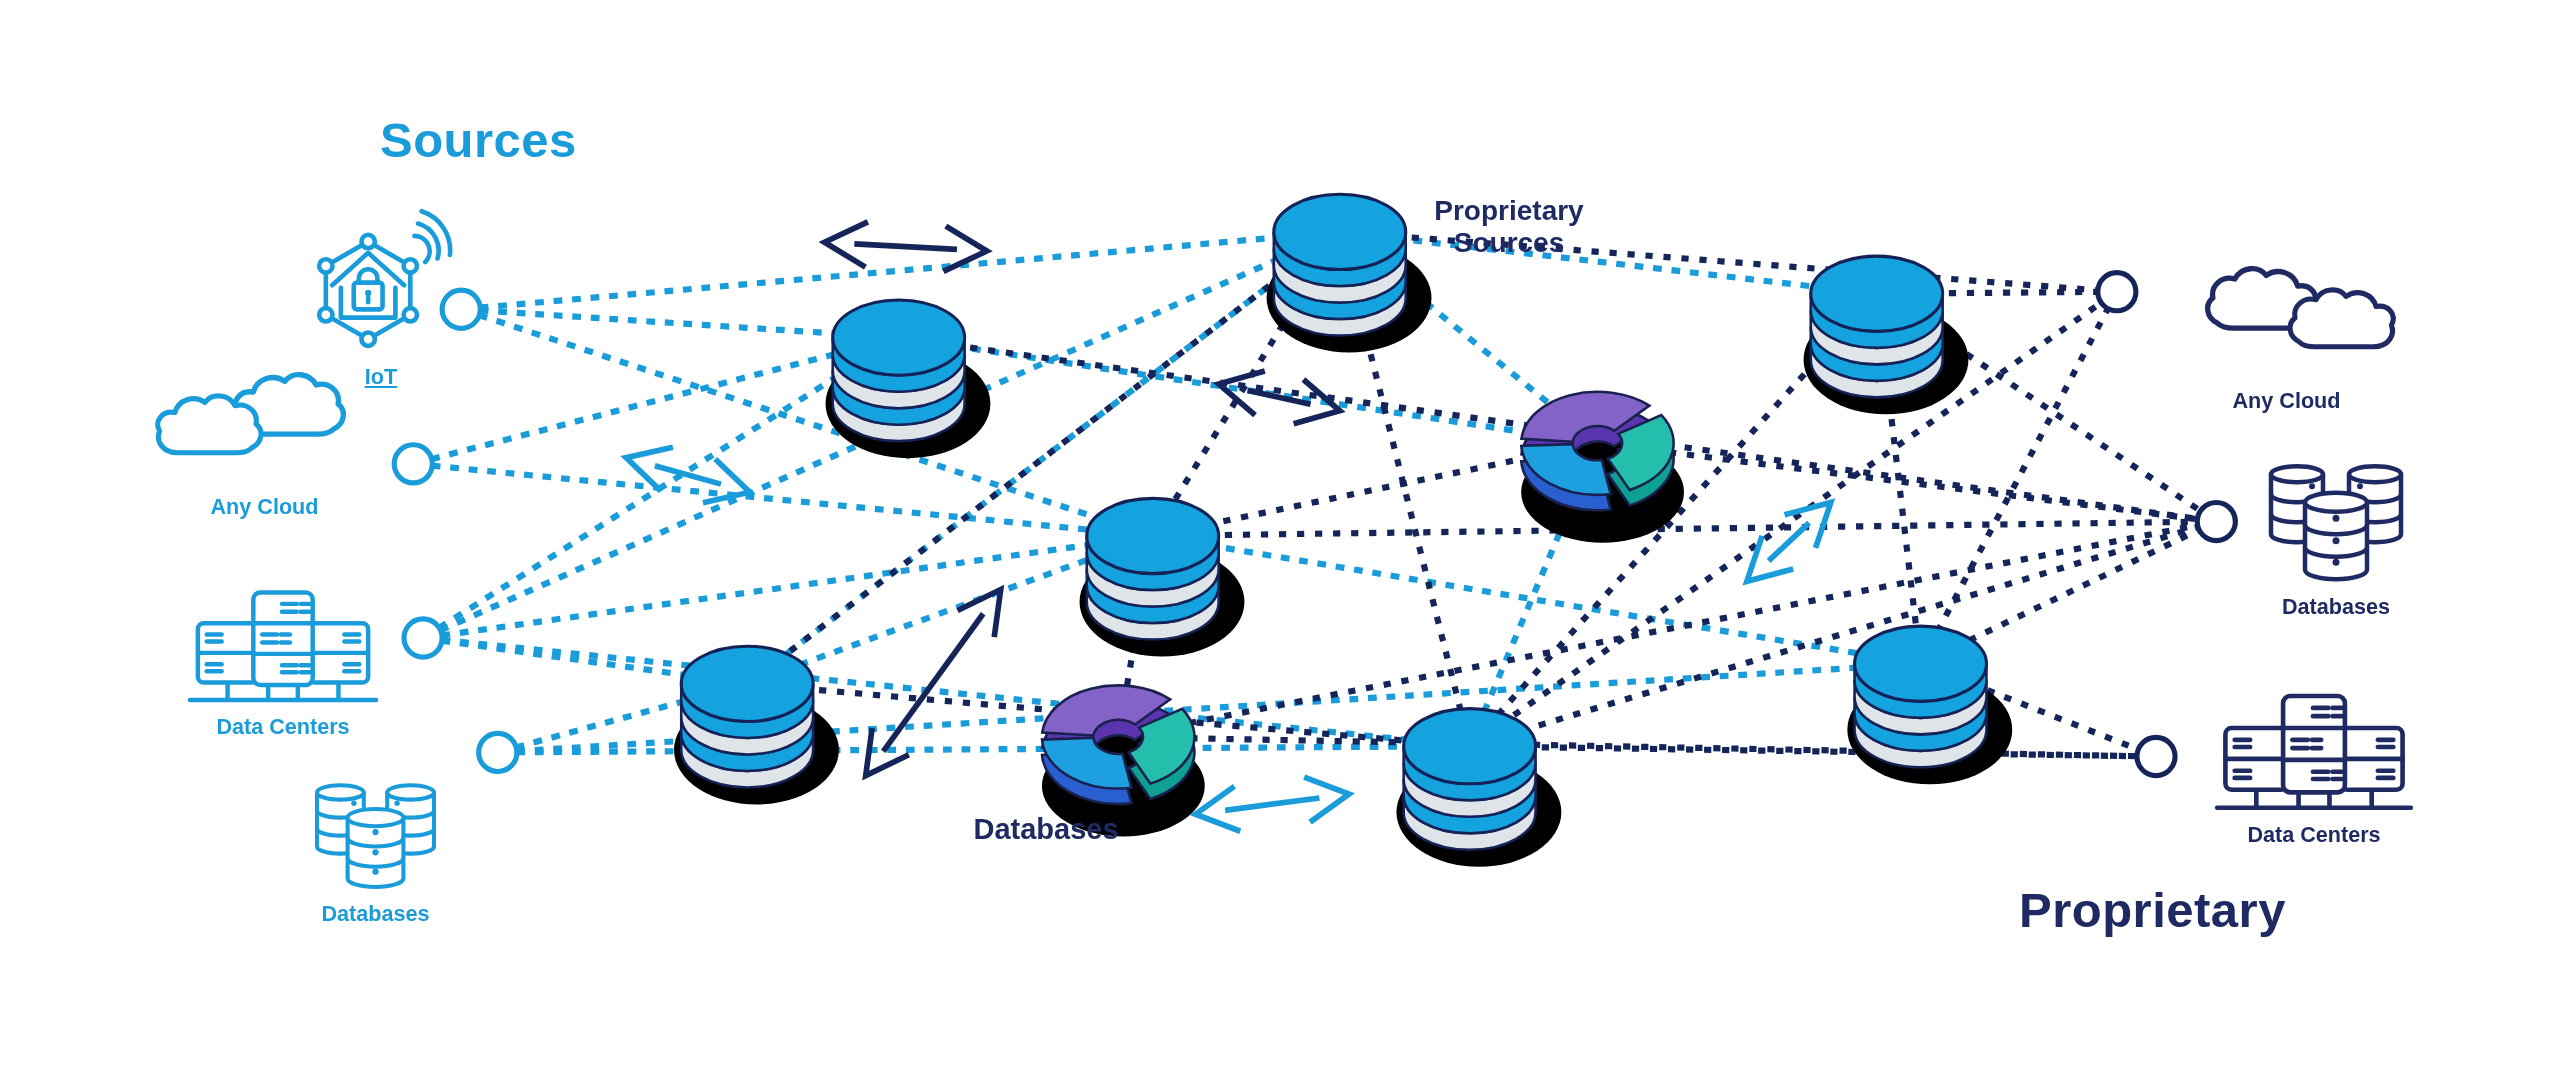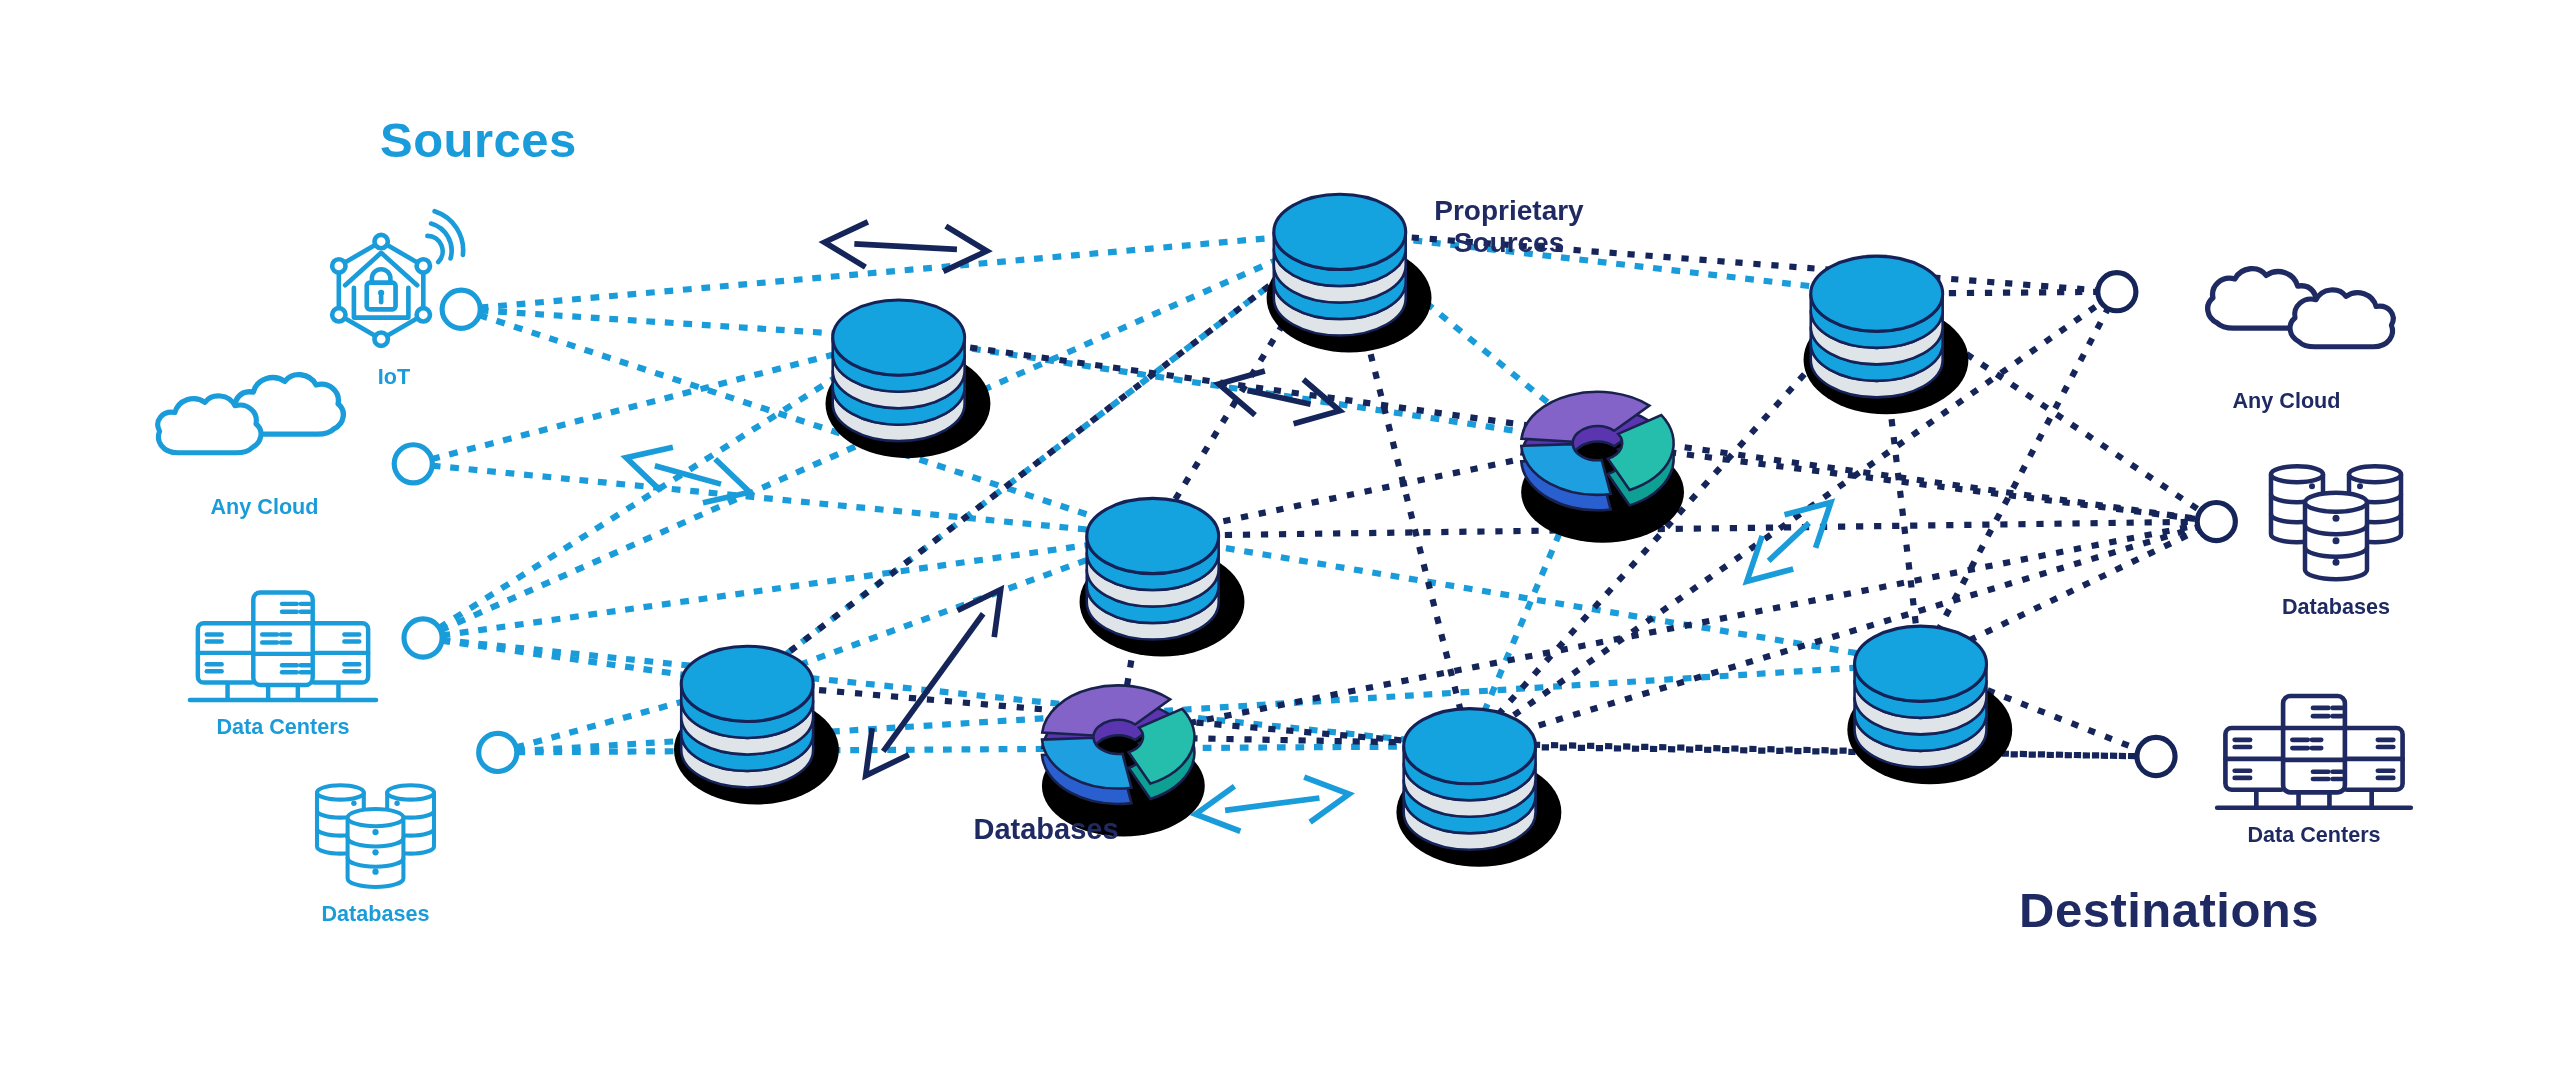--- a/index.html
+++ b/index.html
@@ -10,21 +10,21 @@
   .title.cyan{color:var(--cyan);}
   .title.navy{color:var(--navy-text);}
   .blk{position:absolute;display:flex;flex-direction:column;align-items:center;}
   .blk .lbl{font-weight:700;font-size:21.6px;margin-top:9.3px;text-align:center;white-space:nowrap;}
   .blk.cyan{color:var(--cyan);}
   .blk.navy{color:var(--navy-text);}
   .nodelabel{position:absolute;font-weight:700;color:var(--navy-text);text-align:center;}
   #lbl-proprietary{left:1401px;top:195px;width:216px;font-size:28px;line-height:32px;}
   #lbl-analytics{left:938px;top:813px;width:216px;font-size:29px;}
   
-  .blk-iot{left:322px;top:200px;width:144px;}
+  .blk-iot{left:309px;top:200px;width:144px;text-decoration:underline;}
   .blk-cloud-l{left:148px;top:361px;width:233px;}
   .blk-dc-l{left:184px;top:576px;width:198px;}
   .blk-db-l{left:308px;top:777px;width:135px;}
   .blk-cloud-r{left:2170px;top:255px;width:233px;}
   .blk-db-r{left:2261px;top:457px;width:150px;}
   .blk-dc-r{left:2211px;top:679px;width:206px;}
   .t-sources{left:380px;top:112px;width:263px;}
   .t-dest{left:2019px;top:882px;width:314px;}
   .icn{display:block;}
   line.cyan{stroke:var(--cyan);stroke-width:12;stroke-dasharray:17 19;}
@@ -276,21 +276,21 @@
         <path d="M 3419.6746790731486 1039.7990168881001 L 3390 1128 L 3479.900768768788 1103.961452315481" class="arr cyan"></path>
       </g>
       <g>
         <path d="M 2377.5095901459927 1572.4735771285445 L 2560.4904098540073 1548.5264228714555" class="arr cyan"></path>
         <path d="M 2407.0163620399208 1612.9871601890402 L 2320 1580 L 2395.596961821161 1525.731230312362" class="arr cyan"></path>
         <path d="M 2542.403038178839 1595.268769687638 L 2618 1541 L 2530.9836379600792 1508.0128398109598" class="arr cyan"></path>
       </g>
     </svg>
 
   <div class="title cyan t-sources">Sources</div>
-  <div class="title navy t-dest">Destinations</div>
+  <div class="title navy t-dest">Proprietary</div>
 
   <div class="nodelabel" id="lbl-proprietary">Proprietary Sources</div>
   <div class="nodelabel" id="lbl-analytics">Databases</div>
 
   <div class="blk cyan blk-iot">
     <svg class="icn" width="146" height="155" viewBox="0 0 284 300">
         <use href="#sym-iot" transform="translate(2,10)"></use>
       </svg>
     <div class="lbl">IoT</div>
   </div>

